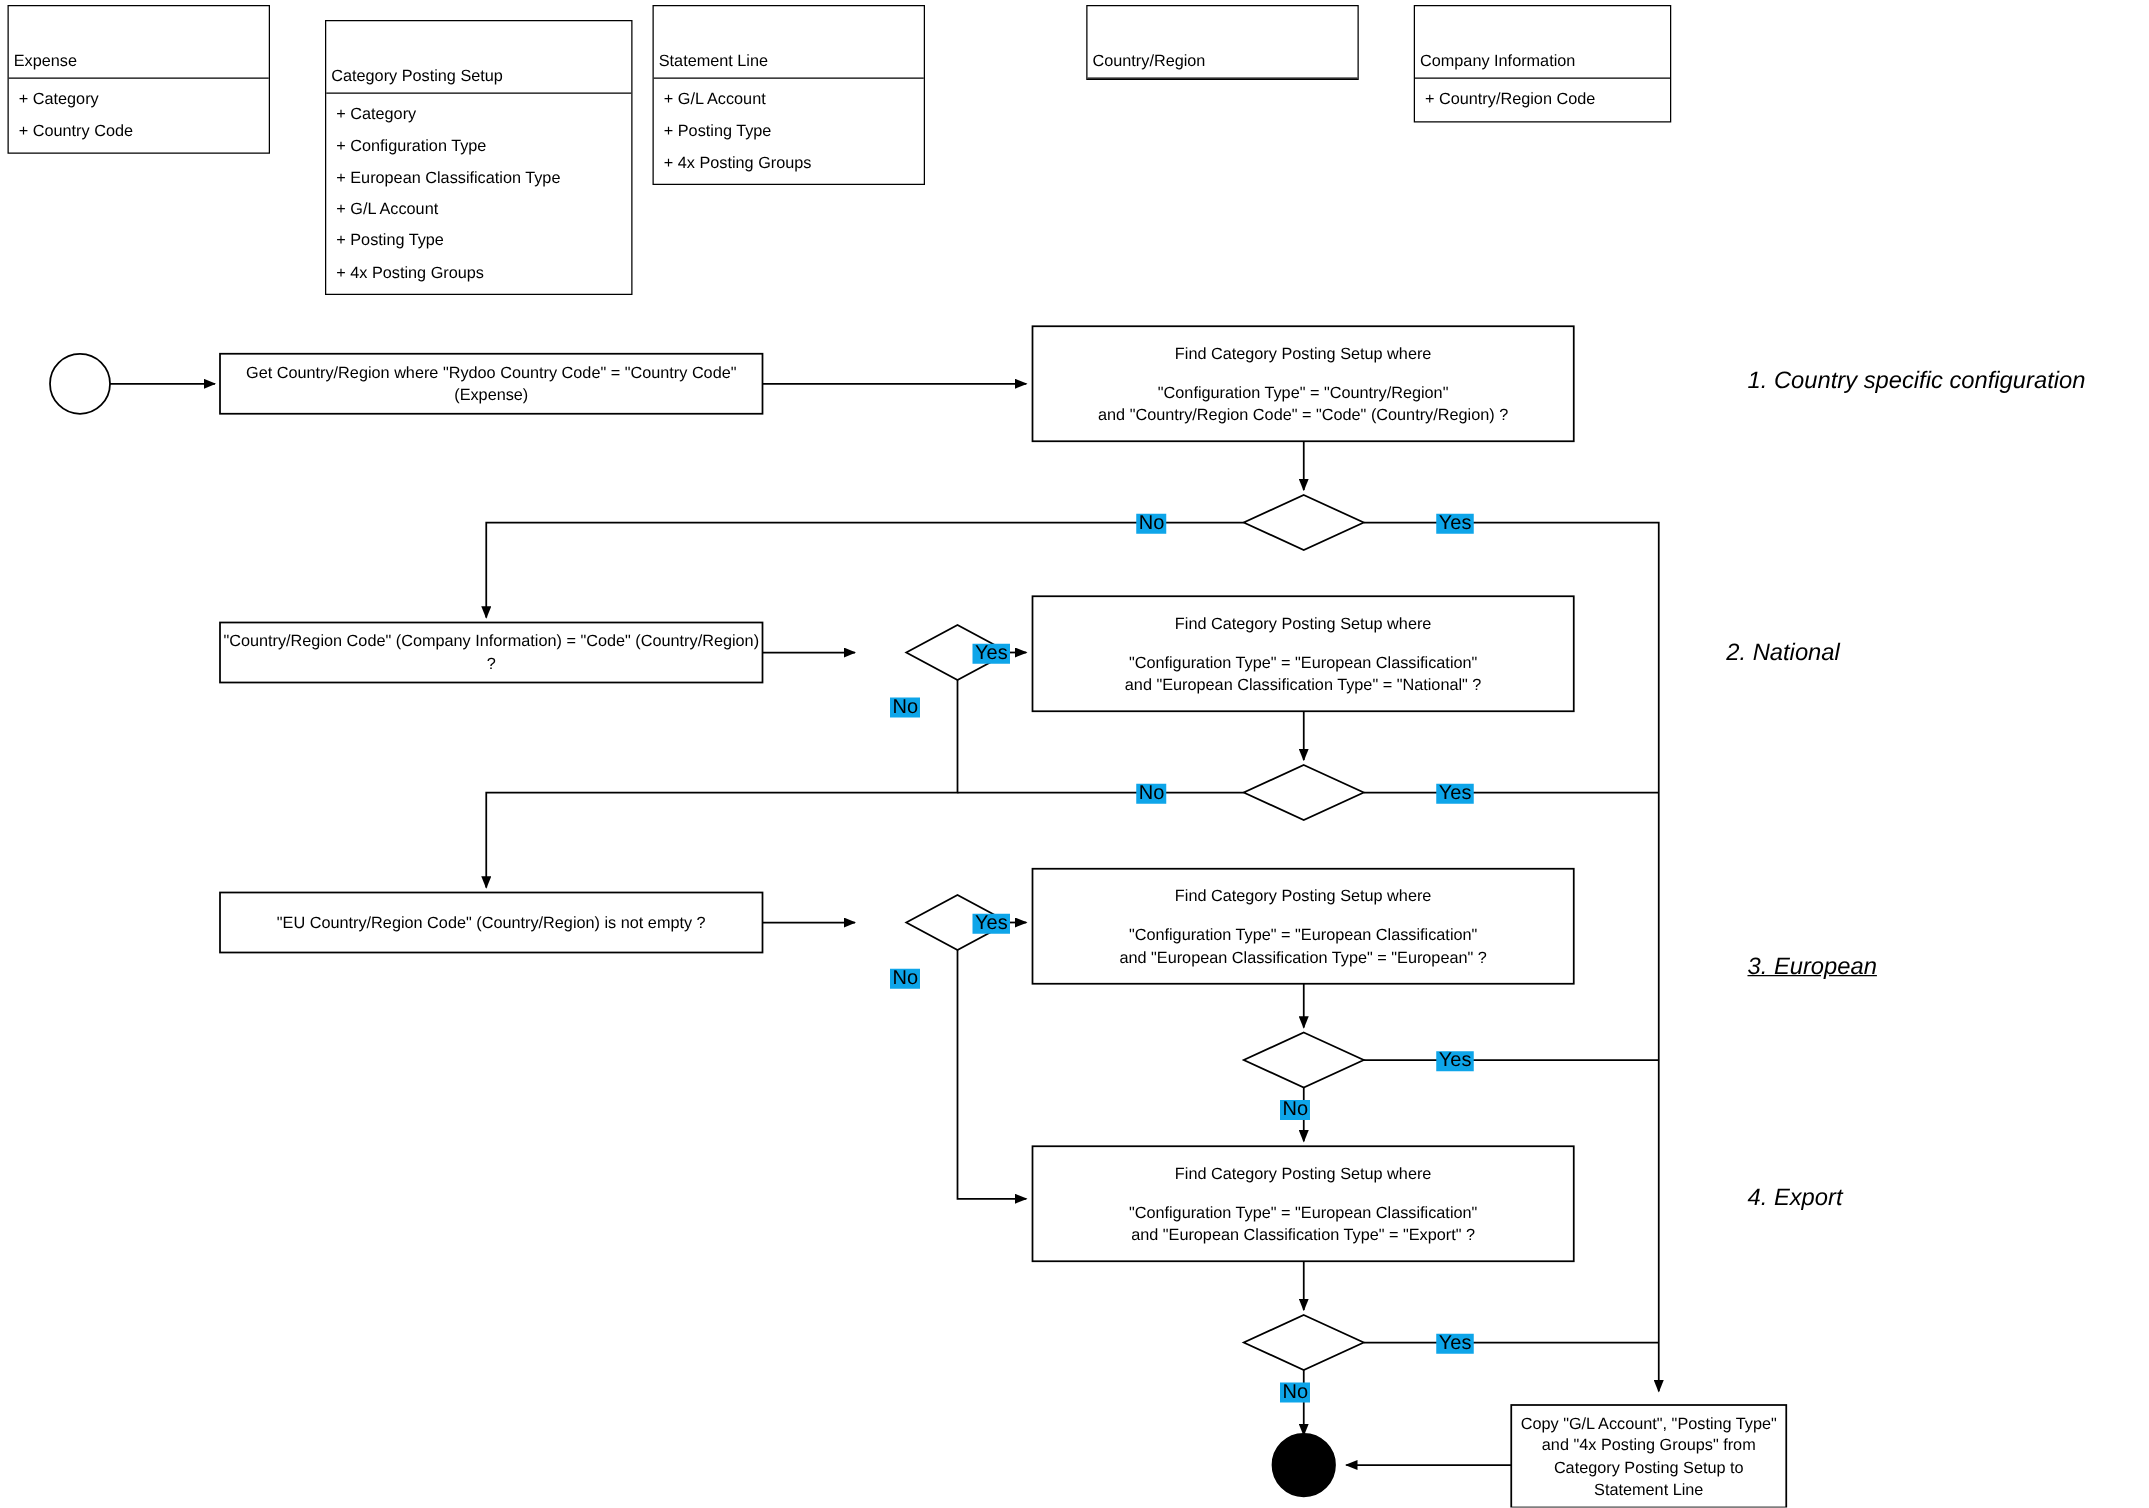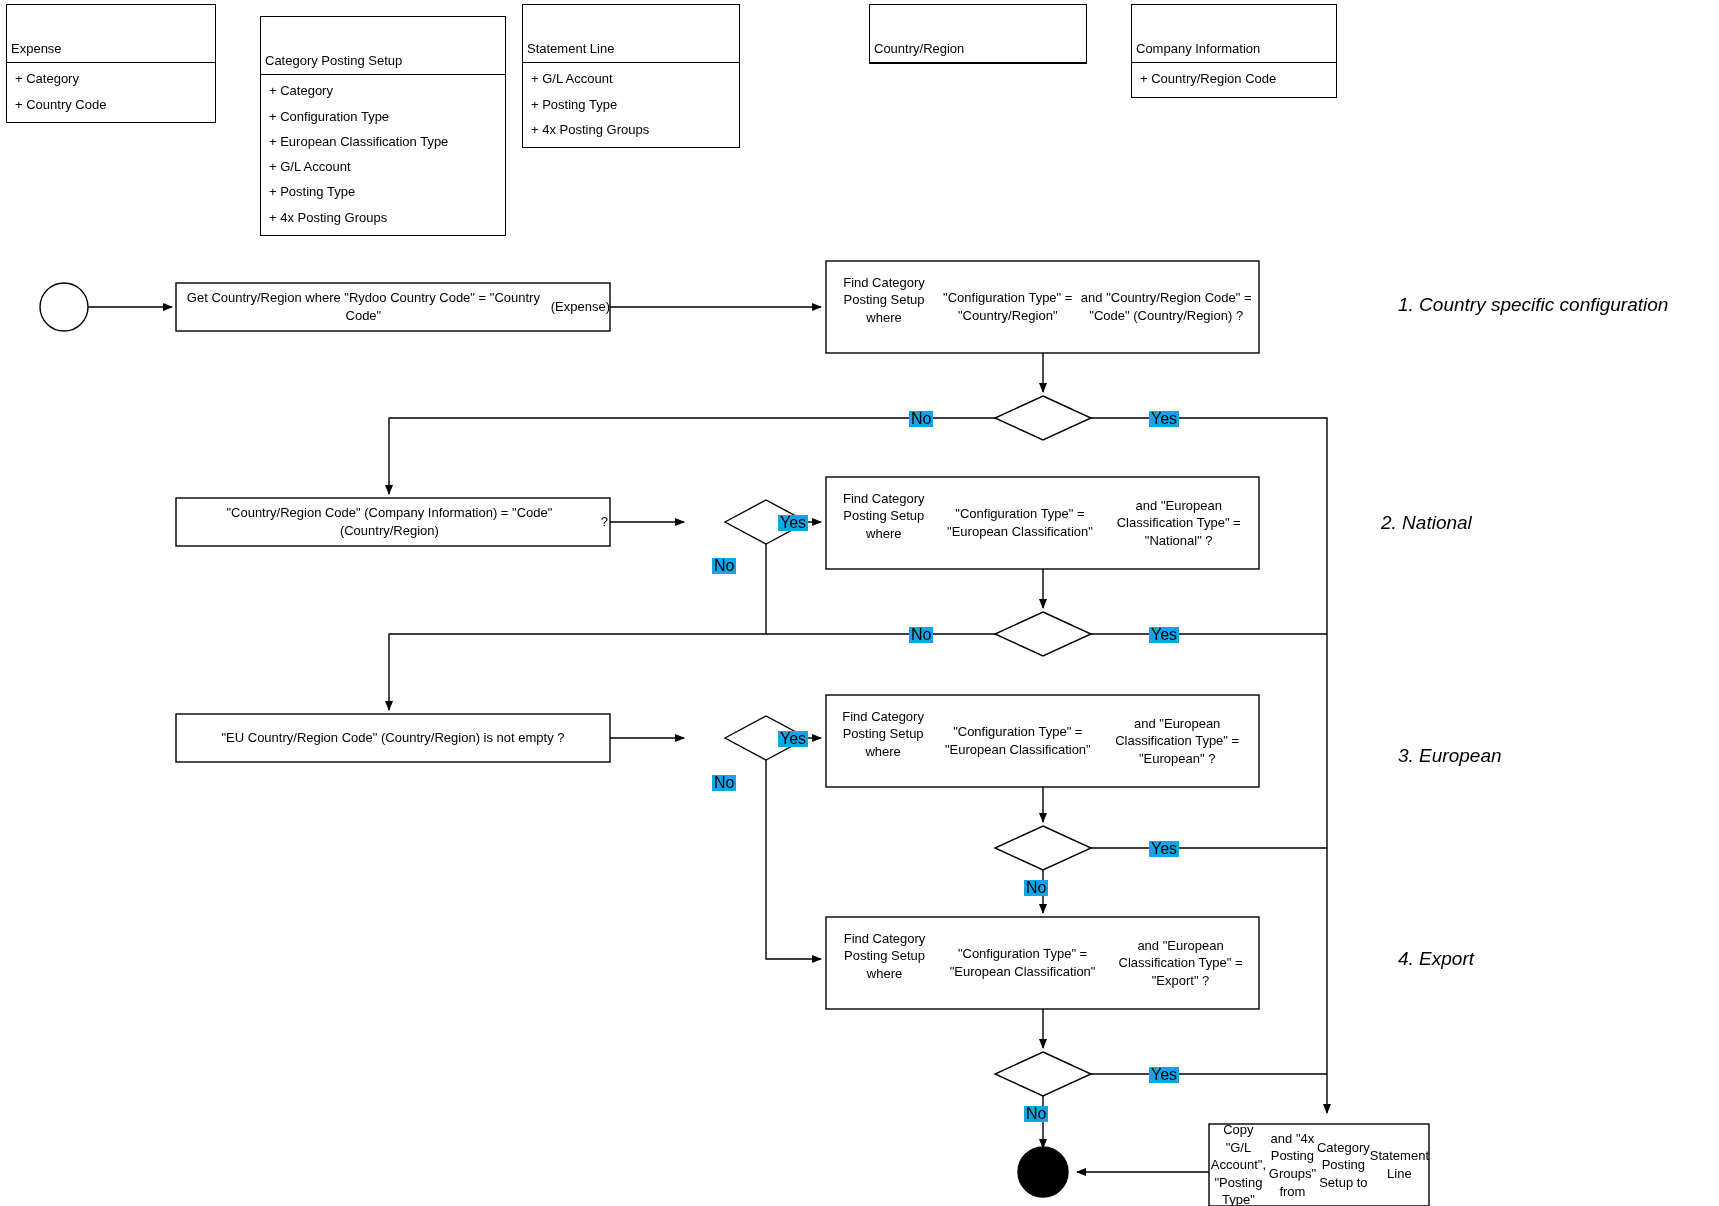--- a/index.html
+++ b/index.html
@@ -40,21 +40,21 @@
   }
   .entity-attr {
     font-size: 13px;
     padding: 5px 8px 6px 8px;
     line-height: 1.1;
     white-space: nowrap;
   }
   .node-text {
     position: absolute;
     display: flex;
-    flex-direction: row;
+    flex-direction: column;
     align-items: center;
     justify-content: center;
     text-align: center;
     font-size: 13px;
     line-height: 1.35;
     pointer-events: none;
     box-sizing: border-box;
   }
   .node-text .l1 { margin-bottom: 14px; }
   .lane-label {
@@ -245,14 +245,14 @@
 <div class="edge-label" style="left:712px; top:775px;">No</div>
 
 <div class="edge-label" style="left:1149px; top:841px;">Yes</div>
 <div class="edge-label" style="left:1024px; top:880px;">No</div>
 
 <div class="edge-label" style="left:1149px; top:1067px;">Yes</div>
 <div class="edge-label" style="left:1024px; top:1106px;">No</div>
 
 <div class="lane-label" style="left:1398px; top:294px;">1. Country specific configuration</div>
 <div class="lane-label" style="left:1381px; top:512px;">2. National</div>
-<div class="lane-label" style="left:1398px; top:745px;">3. European</div>
+<div class="lane-label" style="left:1398px; top:763px;text-decoration:underline;">3. European</div>
 <div class="lane-label" style="left:1398px; top:948px;">4. Export</div>
 
 </body></html>

